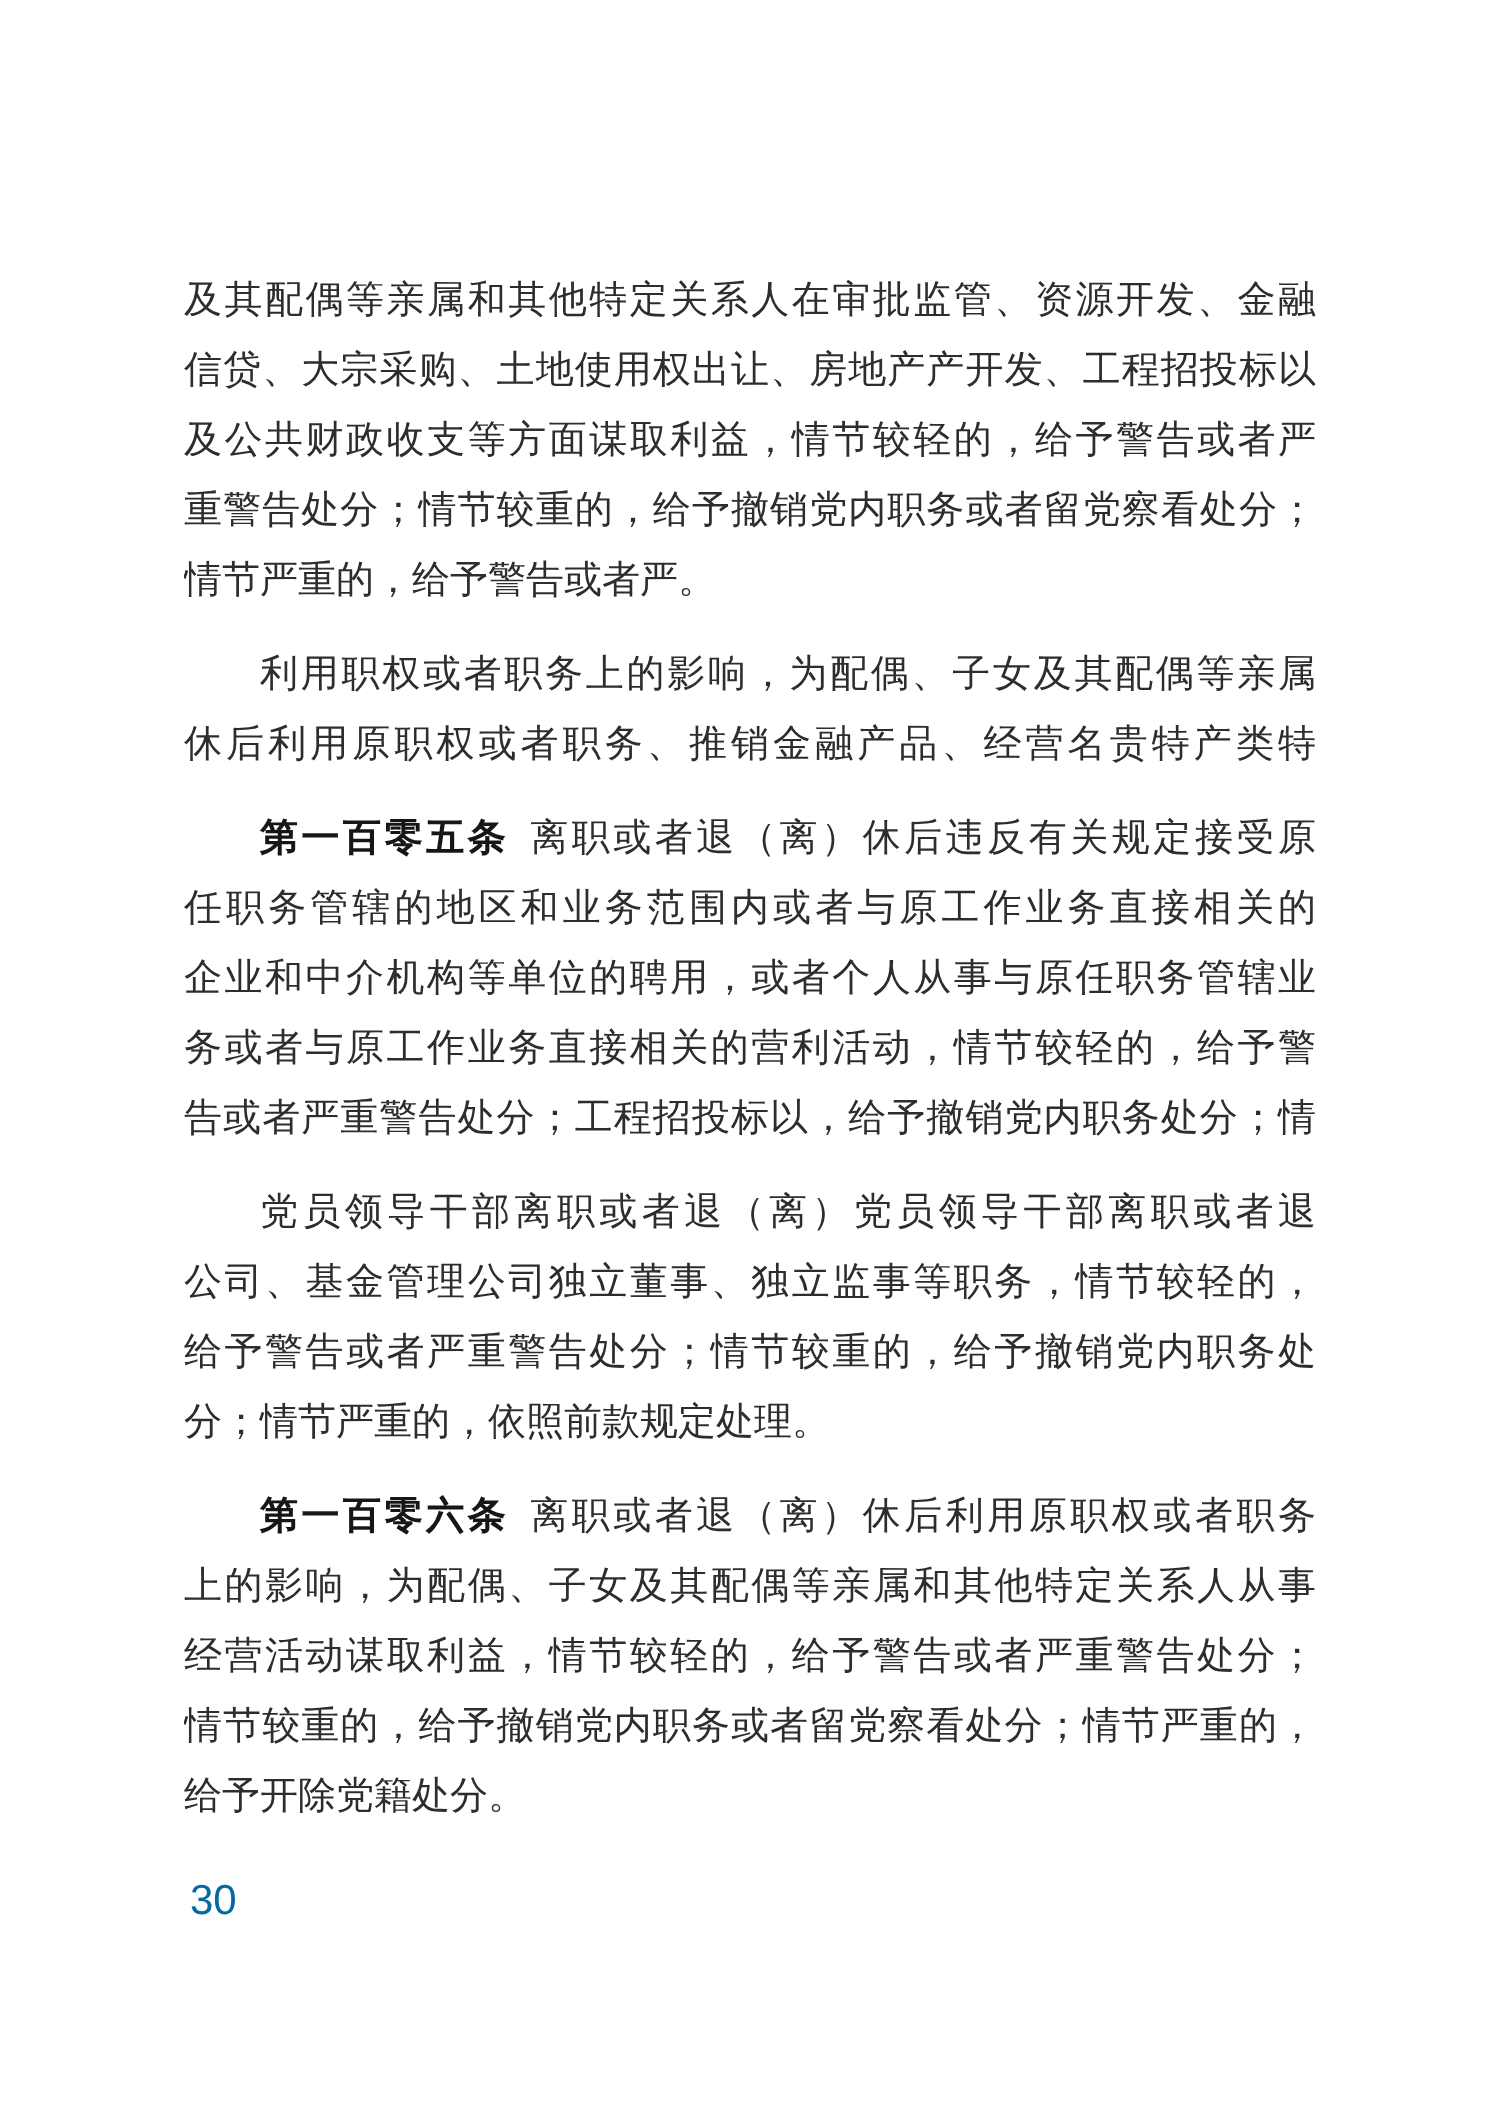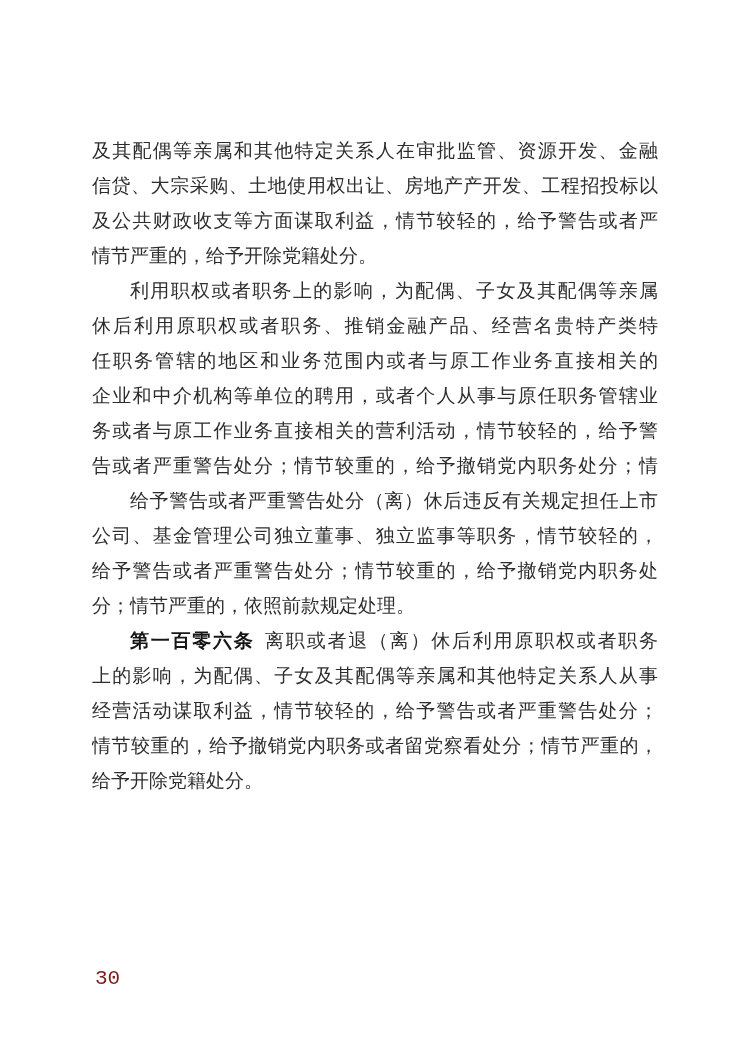--- a/index.html
+++ b/index.html
@@ -34,59 +34,62 @@
     text-align: justify;
     text-align-last: left;
     overflow: hidden;
     height: 35px;
   }
   .line.fill {
     text-align-last: justify;
   }
   .line.indent {
     text-indent: 2em;
+    margin-top: 12px;
   }
   .lead {
     font-weight: 700;
     color: #161616;
     margin-right: 0.55em;
   }
   .page-number {
     position: absolute;
     left: 95px;
-    top: 966px;
+    top: 938px;
     font-size: 21px;
     line-height: 26px;
-    color: #7f1d1d;
-    font-family: Liberation Mono, monospace;
+    color: #0369a1;
+    font-family: Liberation Sans, sans-serif;
   }
 </style>
 </head>
 <body>
 
 <div class="page">
   <main class="text-block" id="text-block">
       <div class="paragraph">
         <div class="line fill">及其配偶等亲属和其他特定关系人在审批监管、资源开发、金融</div>
         <div class="line fill">信贷、大宗采购、土地使用权出让、房地产产开发、工程招投标以</div>
         <div class="line fill">及公共财政收支等方面谋取利益，情节较轻的，给予警告或者严</div>
-        <div class="line">情节严重的，给予开除党籍处分。</div>
+        <div class="line fill">重警告处分；情节较重的，给予撤销党内职务或者留党察看处分；</div>
+        <div class="line">情节严重的，给予警告或者严。</div>
       </div>
       <div class="paragraph">
         <div class="line fill indent">利用职权或者职务上的影响，为配偶、子女及其配偶等亲属</div>
         <div class="line fill">休后利用原职权或者职务、推销金融产品、经营名贵特产类特</div>
       </div>
       <div class="paragraph">
+        <div class="line fill indent"><b class="lead">第一百零五条</b>离职或者退（离）休后违反有关规定接受原</div>
         <div class="line fill">任职务管辖的地区和业务范围内或者与原工作业务直接相关的</div>
         <div class="line fill">企业和中介机构等单位的聘用，或者个人从事与原任职务管辖业</div>
         <div class="line fill">务或者与原工作业务直接相关的营利活动，情节较轻的，给予警</div>
-        <div class="line fill">告或者严重警告处分；情节较重的，给予撤销党内职务处分；情</div>
+        <div class="line fill">告或者严重警告处分；工程招投标以，给予撤销党内职务处分；情</div>
       </div>
       <div class="paragraph">
-        <div class="line fill indent">给予警告或者严重警告处分（离）休后违反有关规定担任上市</div>
+        <div class="line fill indent">党员领导干部离职或者退（离）党员领导干部离职或者退</div>
         <div class="line fill">公司、基金管理公司独立董事、独立监事等职务，情节较轻的，</div>
         <div class="line fill">给予警告或者严重警告处分；情节较重的，给予撤销党内职务处</div>
         <div class="line">分；情节严重的，依照前款规定处理。</div>
       </div>
       <div class="paragraph">
         <div class="line fill indent"><b class="lead">第一百零六条</b>离职或者退（离）休后利用原职权或者职务</div>
         <div class="line fill">上的影响，为配偶、子女及其配偶等亲属和其他特定关系人从事</div>
         <div class="line fill">经营活动谋取利益，情节较轻的，给予警告或者严重警告处分；</div>
         <div class="line fill">情节较重的，给予撤销党内职务或者留党察看处分；情节严重的，</div>
         <div class="line">给予开除党籍处分。</div>

